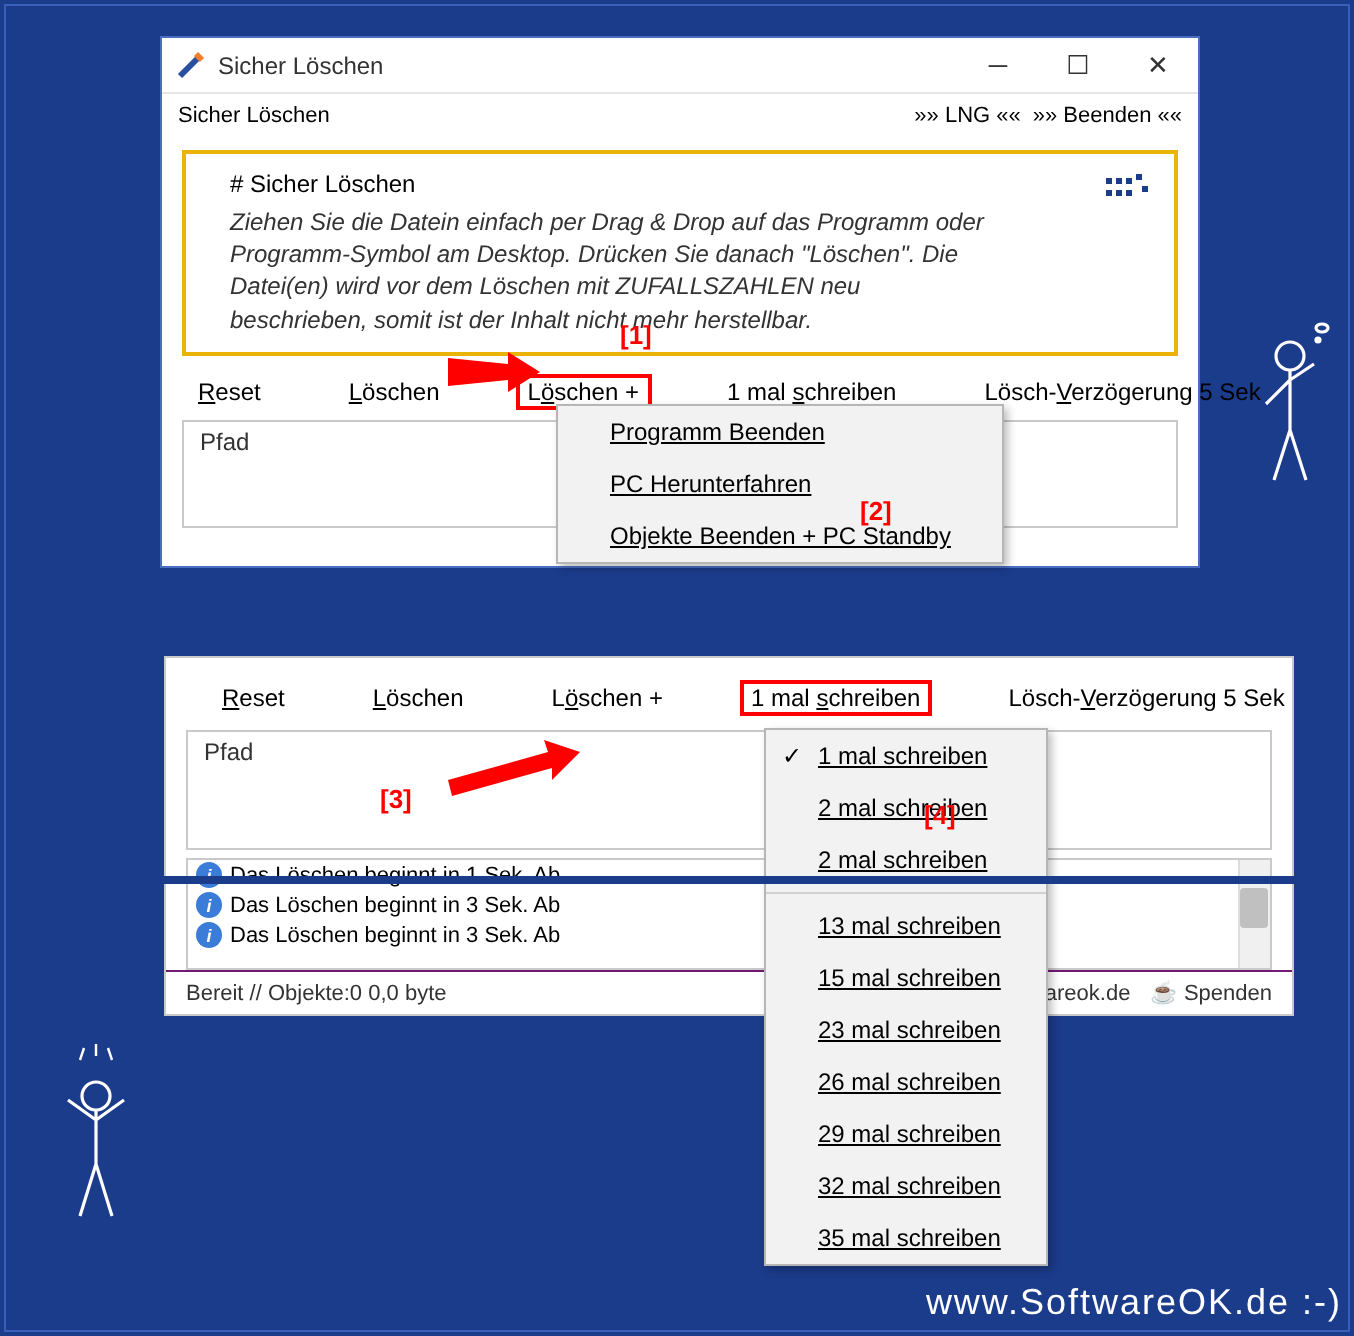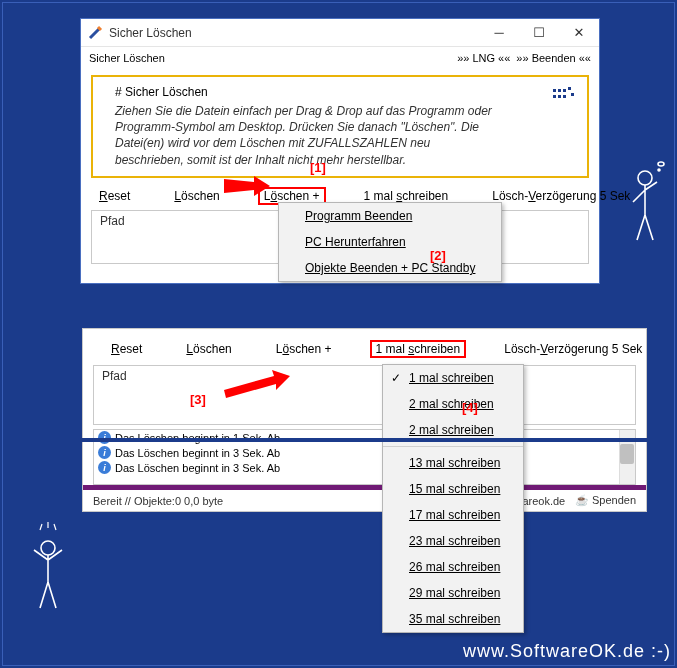--- a/index.html
+++ b/index.html
@@ -149,21 +149,21 @@
     .log-line { padding: 1px 4px; color:#000; font-size:11px; display:flex; align-items:center; gap:4px; }
     .log-icon { width:13px; height:13px; border-radius:50%; background:#3a7cd8; color:#fff; display:inline-flex; align-items:center; justify-content:center; font-size:9px; font-style:italic; font-weight:bold; flex-shrink:0; }
     .scrollbar-v {
       position:absolute; right:0; top:0; bottom:0; width:16px; background:#f0f0f0; border-left:1px solid #ddd;
     }
     .scrollbar-thumb { position:absolute; right:1px; width:14px; top:14px; height:20px; background:#c0c0c0; border-radius:2px;}
     .statusbar {
       display:flex; align-items:center;
       padding: 4px 10px;
       font-size: 11px; color:#333;
-      border-top:5px solid #701a75;
+      border-top:1px solid #701a75;
       background:#fff;
       gap: 6px;
     }
     .statusbar .right { margin-left:auto; display:flex; gap:10px; align-items:center; }
     .dd2 { top: 364px; left: 382px; width: 142px; }
     .blue-line { position:absolute; left:4px; right:4px; height:4px; background:#1b3b8b; z-index:30; }
     
     .watermark {
       position: absolute;
       right: 6px; bottom: 6px;
@@ -334,20 +334,20 @@
 <div class="callout" style="top:392px; left:190px;">[3]</div>
 <div class="callout" style="top:400px; left:462px;">[4]</div>
 
 <div class="dropdown dd2">
   <div class="dd-item checked">1 mal schreiben</div>
   <div class="dd-item">2 mal schreiben</div>
   <div class="dd-item">2 mal schreiben</div>
   <div class="dd-divider"></div>
   <div class="dd-item">13 mal schreiben</div>
   <div class="dd-item">15 mal schreiben</div>
-  <div class="dd-item">17 mal schreiben</div>
   <div class="dd-item">23 mal schreiben</div>
   <div class="dd-item">26 mal schreiben</div>
   <div class="dd-item">29 mal schreiben</div>
+  <div class="dd-item">32 mal schreiben</div>
   <div class="dd-item">35 mal schreiben</div>
 </div>
 
 <div class="watermark">www.SoftwareOK.de :-)</div>
 
 </body></html>

